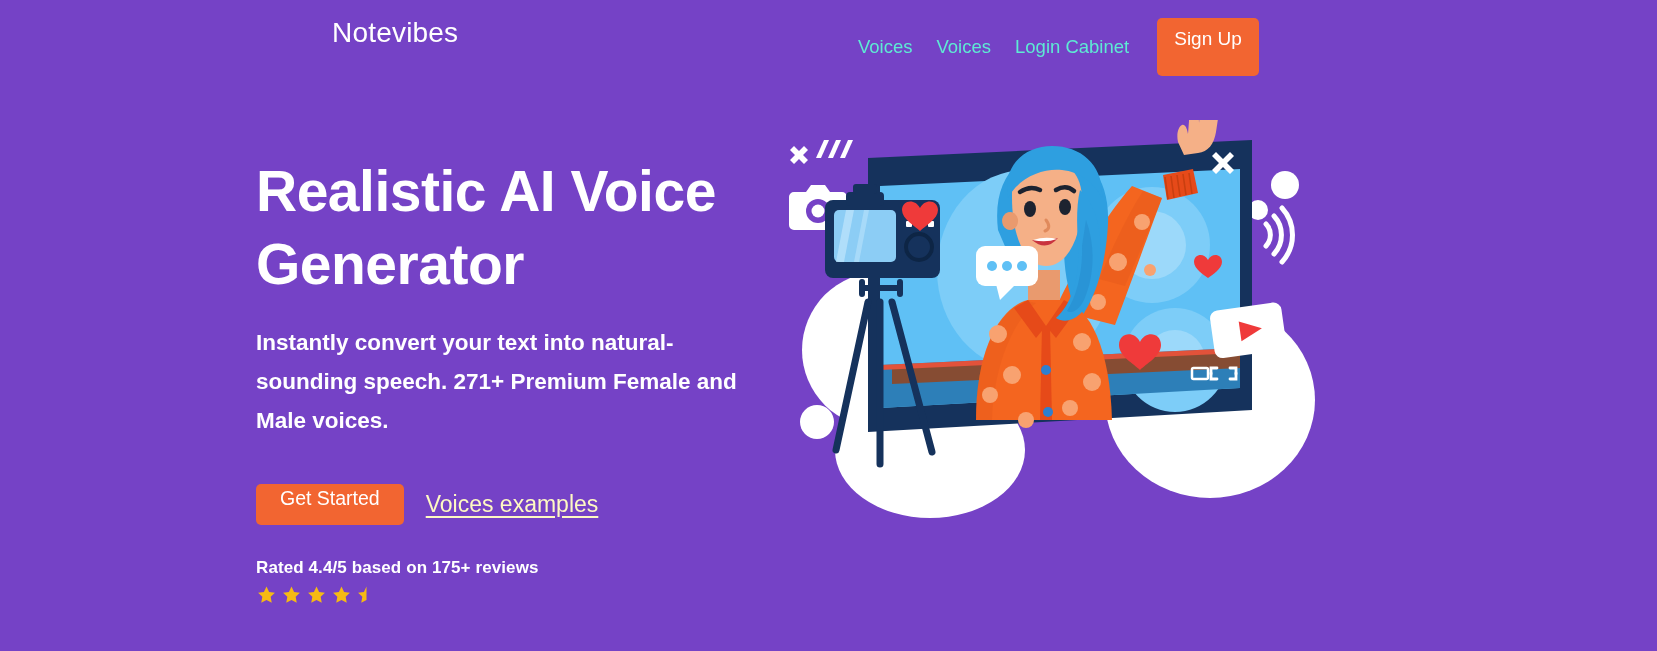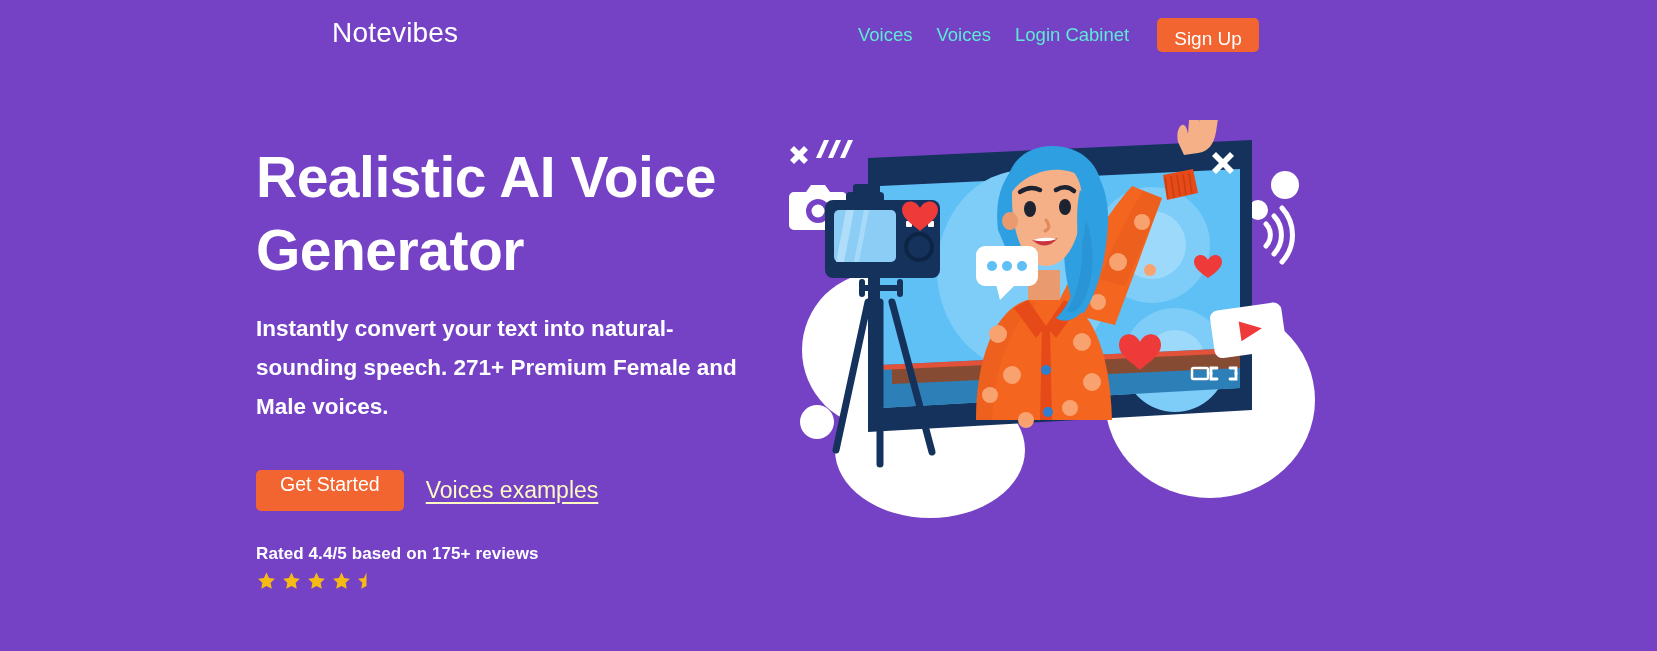--- a/index.html
+++ b/index.html
@@ -59,32 +59,32 @@
   }
 
   .signup-btn {
     margin-left: 16px;
     background: #f26531;
     color: #ffffff;
     font-size: 19px;
     font-weight: 400;
     border: none;
     border-radius: 5px;
-    padding: 8px 17px 0 17px;
+    padding: 8px 17px 24px 17px;
     line-height: 26px;
     cursor: pointer;
     font-family: "Liberation Sans", sans-serif;
     white-space: nowrap;
   }
 
   
   .hero-text {
     position: absolute;
     left: 256px;
-    top: 141px;
+    top: 155px;
     width: 520px;
   }
 
   .hero-title {
     color: #ffffff;
     font-size: 57px;
     line-height: 73px;
     font-weight: 700;
     letter-spacing: -0.5px;
     margin: 0 0 22px 0;

